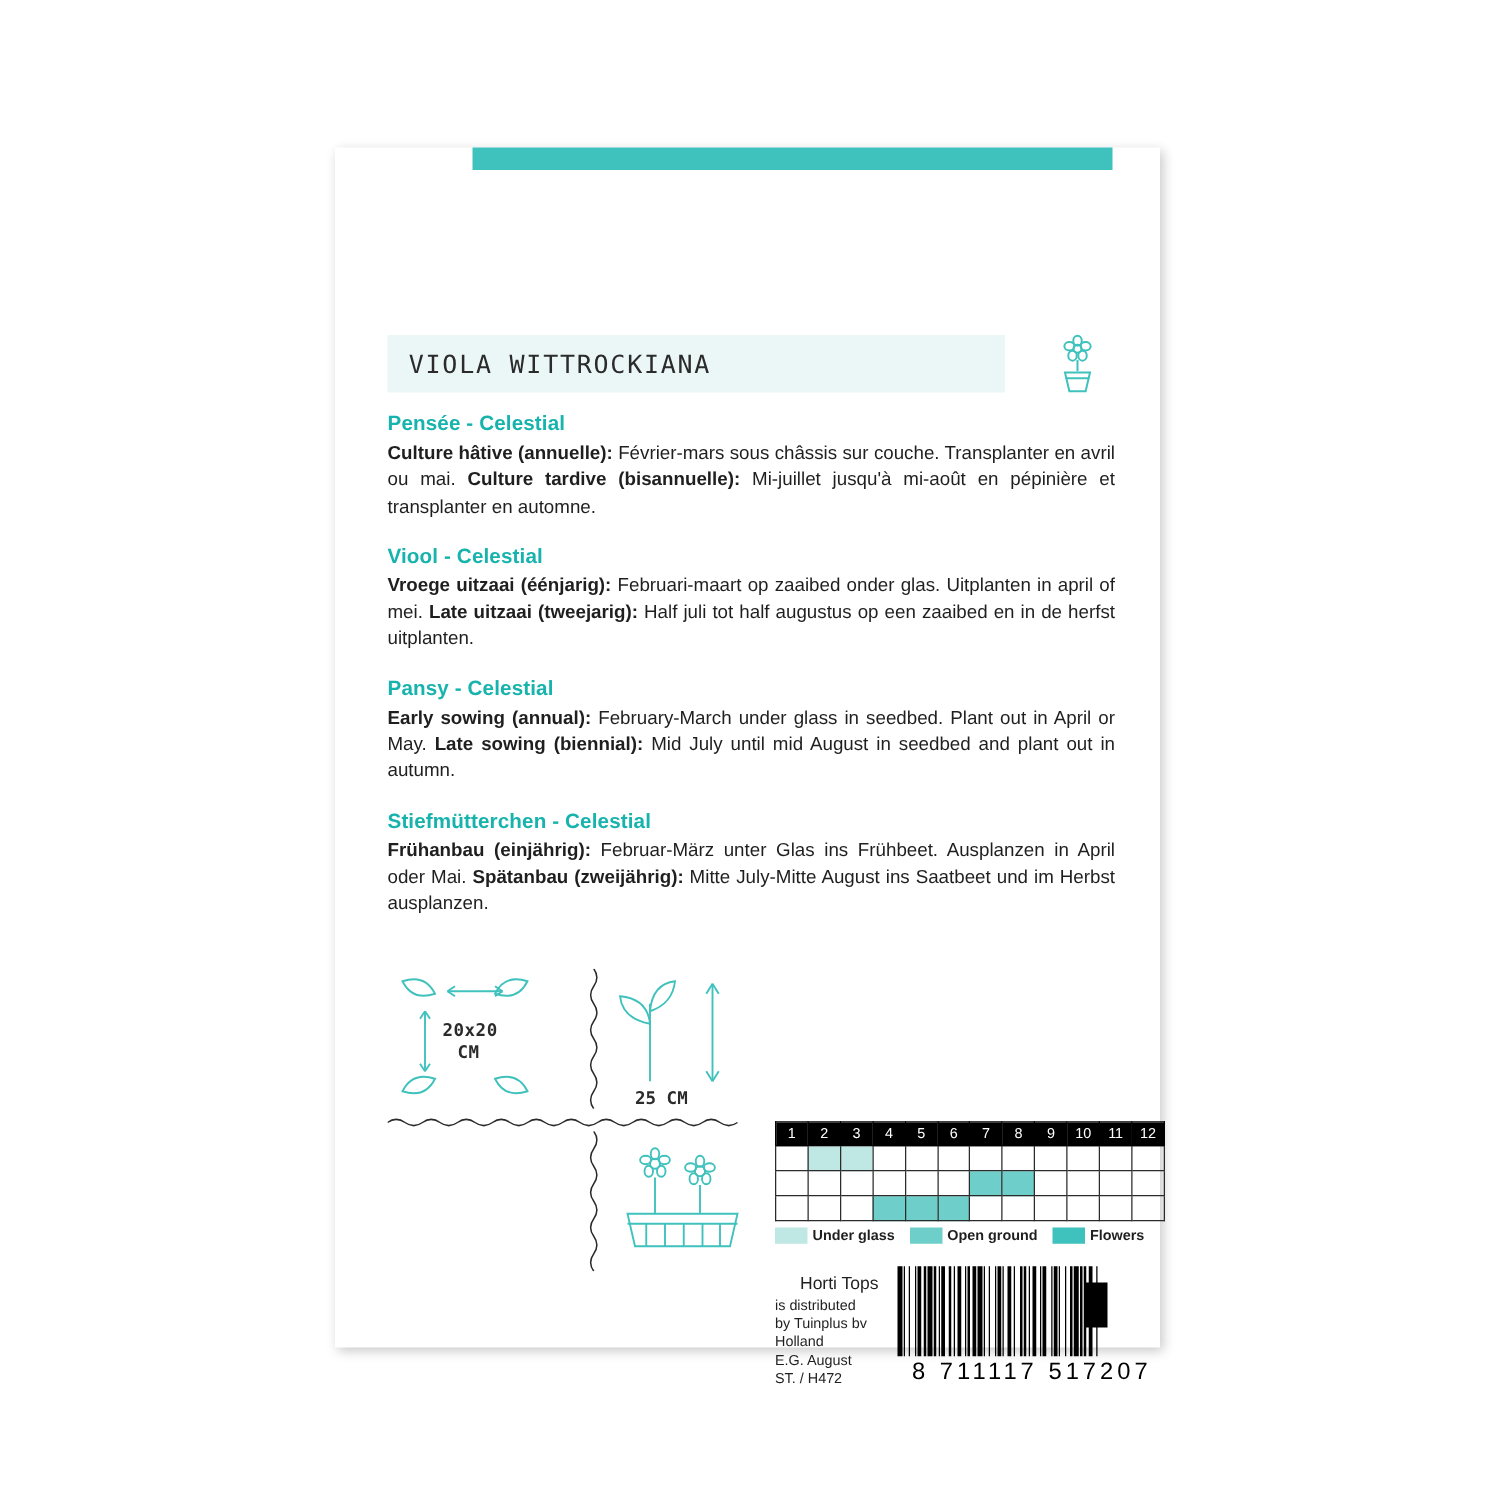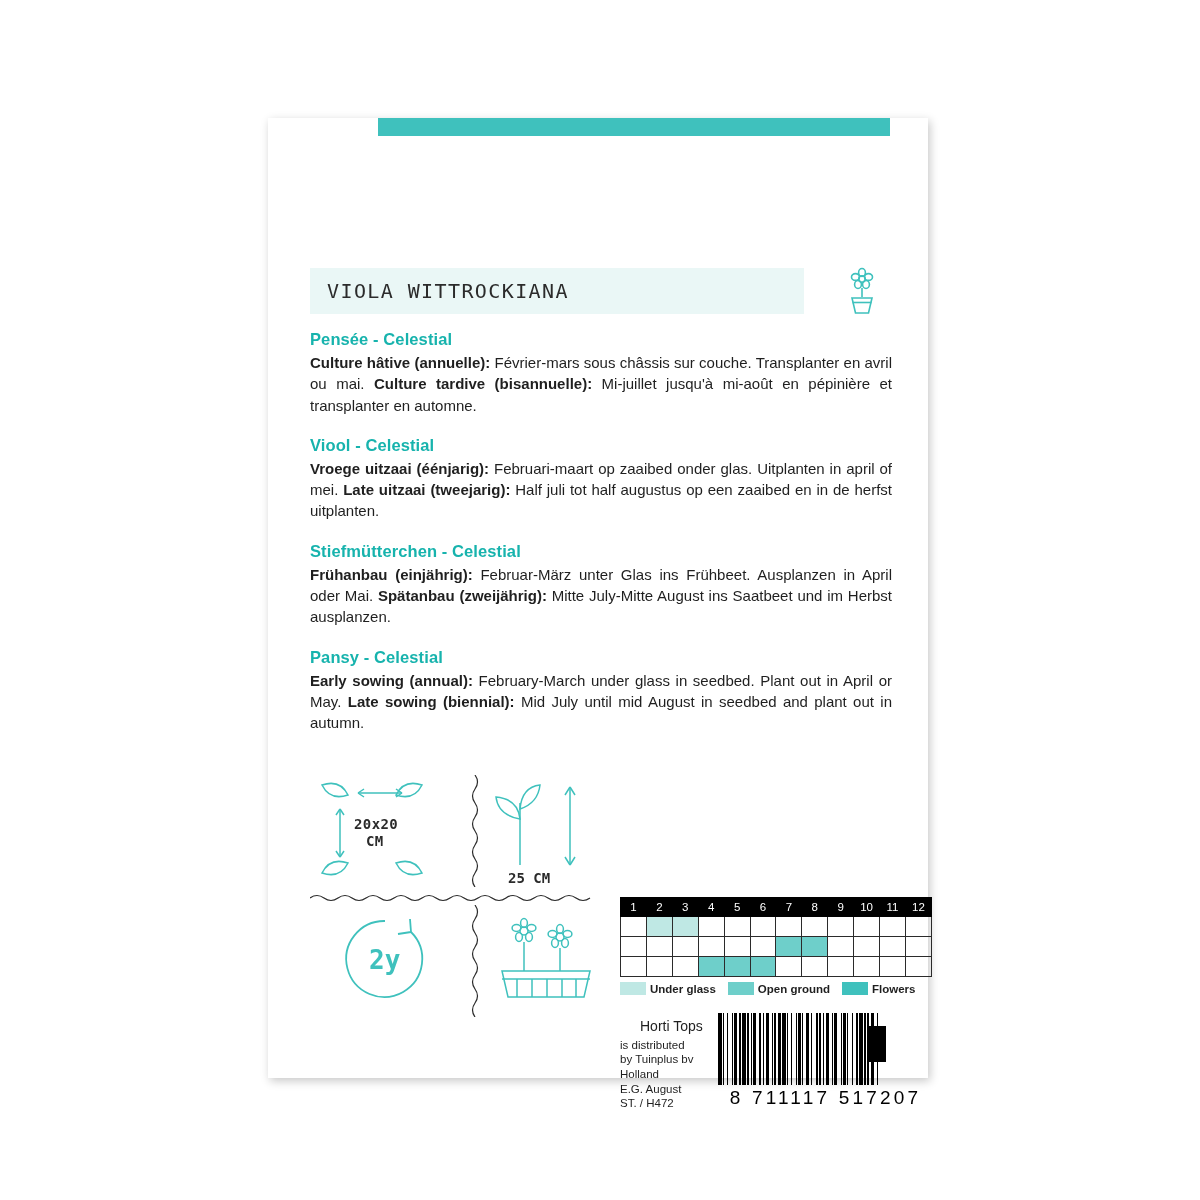--- a/index.html
+++ b/index.html
@@ -272,27 +272,27 @@
       <h3>Pensée - Celestial</h3>
       <p><b>Culture hâtive (annuelle):</b><span> Février-mars sous châssis sur couche. Transplanter en avril ou mai. </span><b>Culture tardive (bisannuelle):</b><span> Mi-juillet jusqu'à mi-août en pépinière et transplanter en automne.</span></p>
     </div>
 
     <div class="blk">
       <h3>Viool - Celestial</h3>
       <p><b>Vroege uitzaai (éénjarig):</b><span> Februari-maart op zaaibed onder glas. Uitplanten in april of mei. </span><b>Late uitzaai (tweejarig):</b><span> Half juli tot half augustus op een zaaibed en in de herfst uitplanten.</span></p>
     </div>
 
     <div class="blk">
+      <h3>Pansy - Celestial</h3>
+      <p><b>Early sowing (annual):</b><span> February-March under glass in seedbed. Plant out in April or May. </span><b>Late sowing (biennial):</b><span> Mid July until mid August in seedbed and plant out in autumn.</span></p>
+    </div>
+
+    <div class="blk">
       <h3>Stiefmütterchen - Celestial</h3>
       <p><b>Frühanbau (einjährig):</b><span> Februar-März unter Glas ins Frühbeet.  Ausplanzen in April oder Mai. </span><b>Spätanbau (zweijährig):</b><span> Mitte July-Mitte August ins Saatbeet und im Herbst ausplanzen.</span></p>
-    </div>
-
-    <div class="blk">
-      <h3>Pansy - Celestial</h3>
-      <p><b>Early sowing (annual):</b><span> February-March under glass in seedbed. Plant out in April or May. </span><b>Late sowing (biennial):</b><span> Mid July until mid August in seedbed and plant out in autumn.</span></p>
     </div>
 
   </div>
 
   <div class="icons">
 
     <svg class="sep-v1" viewBox="0 0 10 112" preserveAspectRatio="none">
       <path d="M5 0 q5 7 0 14 q-5 7 0 14 q5 7 0 14 q-5 7 0 14 q5 7 0 14 q-5 7 0 14 q5 7 0 14 q-5 7 0 14" fill="none" stroke="#2b2b2b" stroke-width="1.2"></path>
     </svg>
     <svg class="sep-v2" viewBox="0 0 10 112" preserveAspectRatio="none">
@@ -325,29 +325,20 @@
           <path d="M34 92 L34 30"></path>
           <path d="M34 46 q-22 -4 -24 -22 q22 2 24 22 Z"></path>
           <path d="M34 36 q18 -6 20 -24 q-18 2 -20 24 Z"></path>
           <path d="M84 14 L84 92"></path>
           <path d="M84 14 l-5 8 M84 14 l5 8 M84 92 l-5 -8 M84 92 l5 -8"></path>
         </g>
         <text x="22" y="110" fill="#2b2b2b" font-size="14" font-family="DejaVu Sans Mono, monospace" font-weight="bold">25 CM</text>
       </svg>
     </div>
 
-    <div class="cell-years">
-      <svg width="150" height="112" viewBox="0 0 150 112">
-        <g fill="none" stroke="#3fc1bd" stroke-width="1.8">
-          <path d="M75 16 a38 38 0 1 0 26 11"></path>
-          <path d="M101 27 l-13 2 M101 27 l-1 -13"></path>
-        </g>
-        <text x="59" y="64" fill="#3fc1bd" font-size="26" font-family="DejaVu Sans Mono, monospace" font-weight="bold">2y</text>
-      </svg>
-    </div>
 
     <div class="cell-tray">
       <svg width="120" height="112" viewBox="0 0 120 112">
         <g fill="none" stroke="#3fc1bd" stroke-width="1.5">
           <circle cx="38" cy="26" r="4"></circle>
           <ellipse cx="38" cy="18" rx="3.4" ry="4.4"></ellipse>
           <ellipse cx="45.5" cy="23" rx="4.4" ry="3.4"></ellipse>
           <ellipse cx="43" cy="32" rx="3.4" ry="4.4"></ellipse>
           <ellipse cx="33" cy="32" rx="3.4" ry="4.4"></ellipse>
           <ellipse cx="30.5" cy="23" rx="4.4" ry="3.4"></ellipse>

